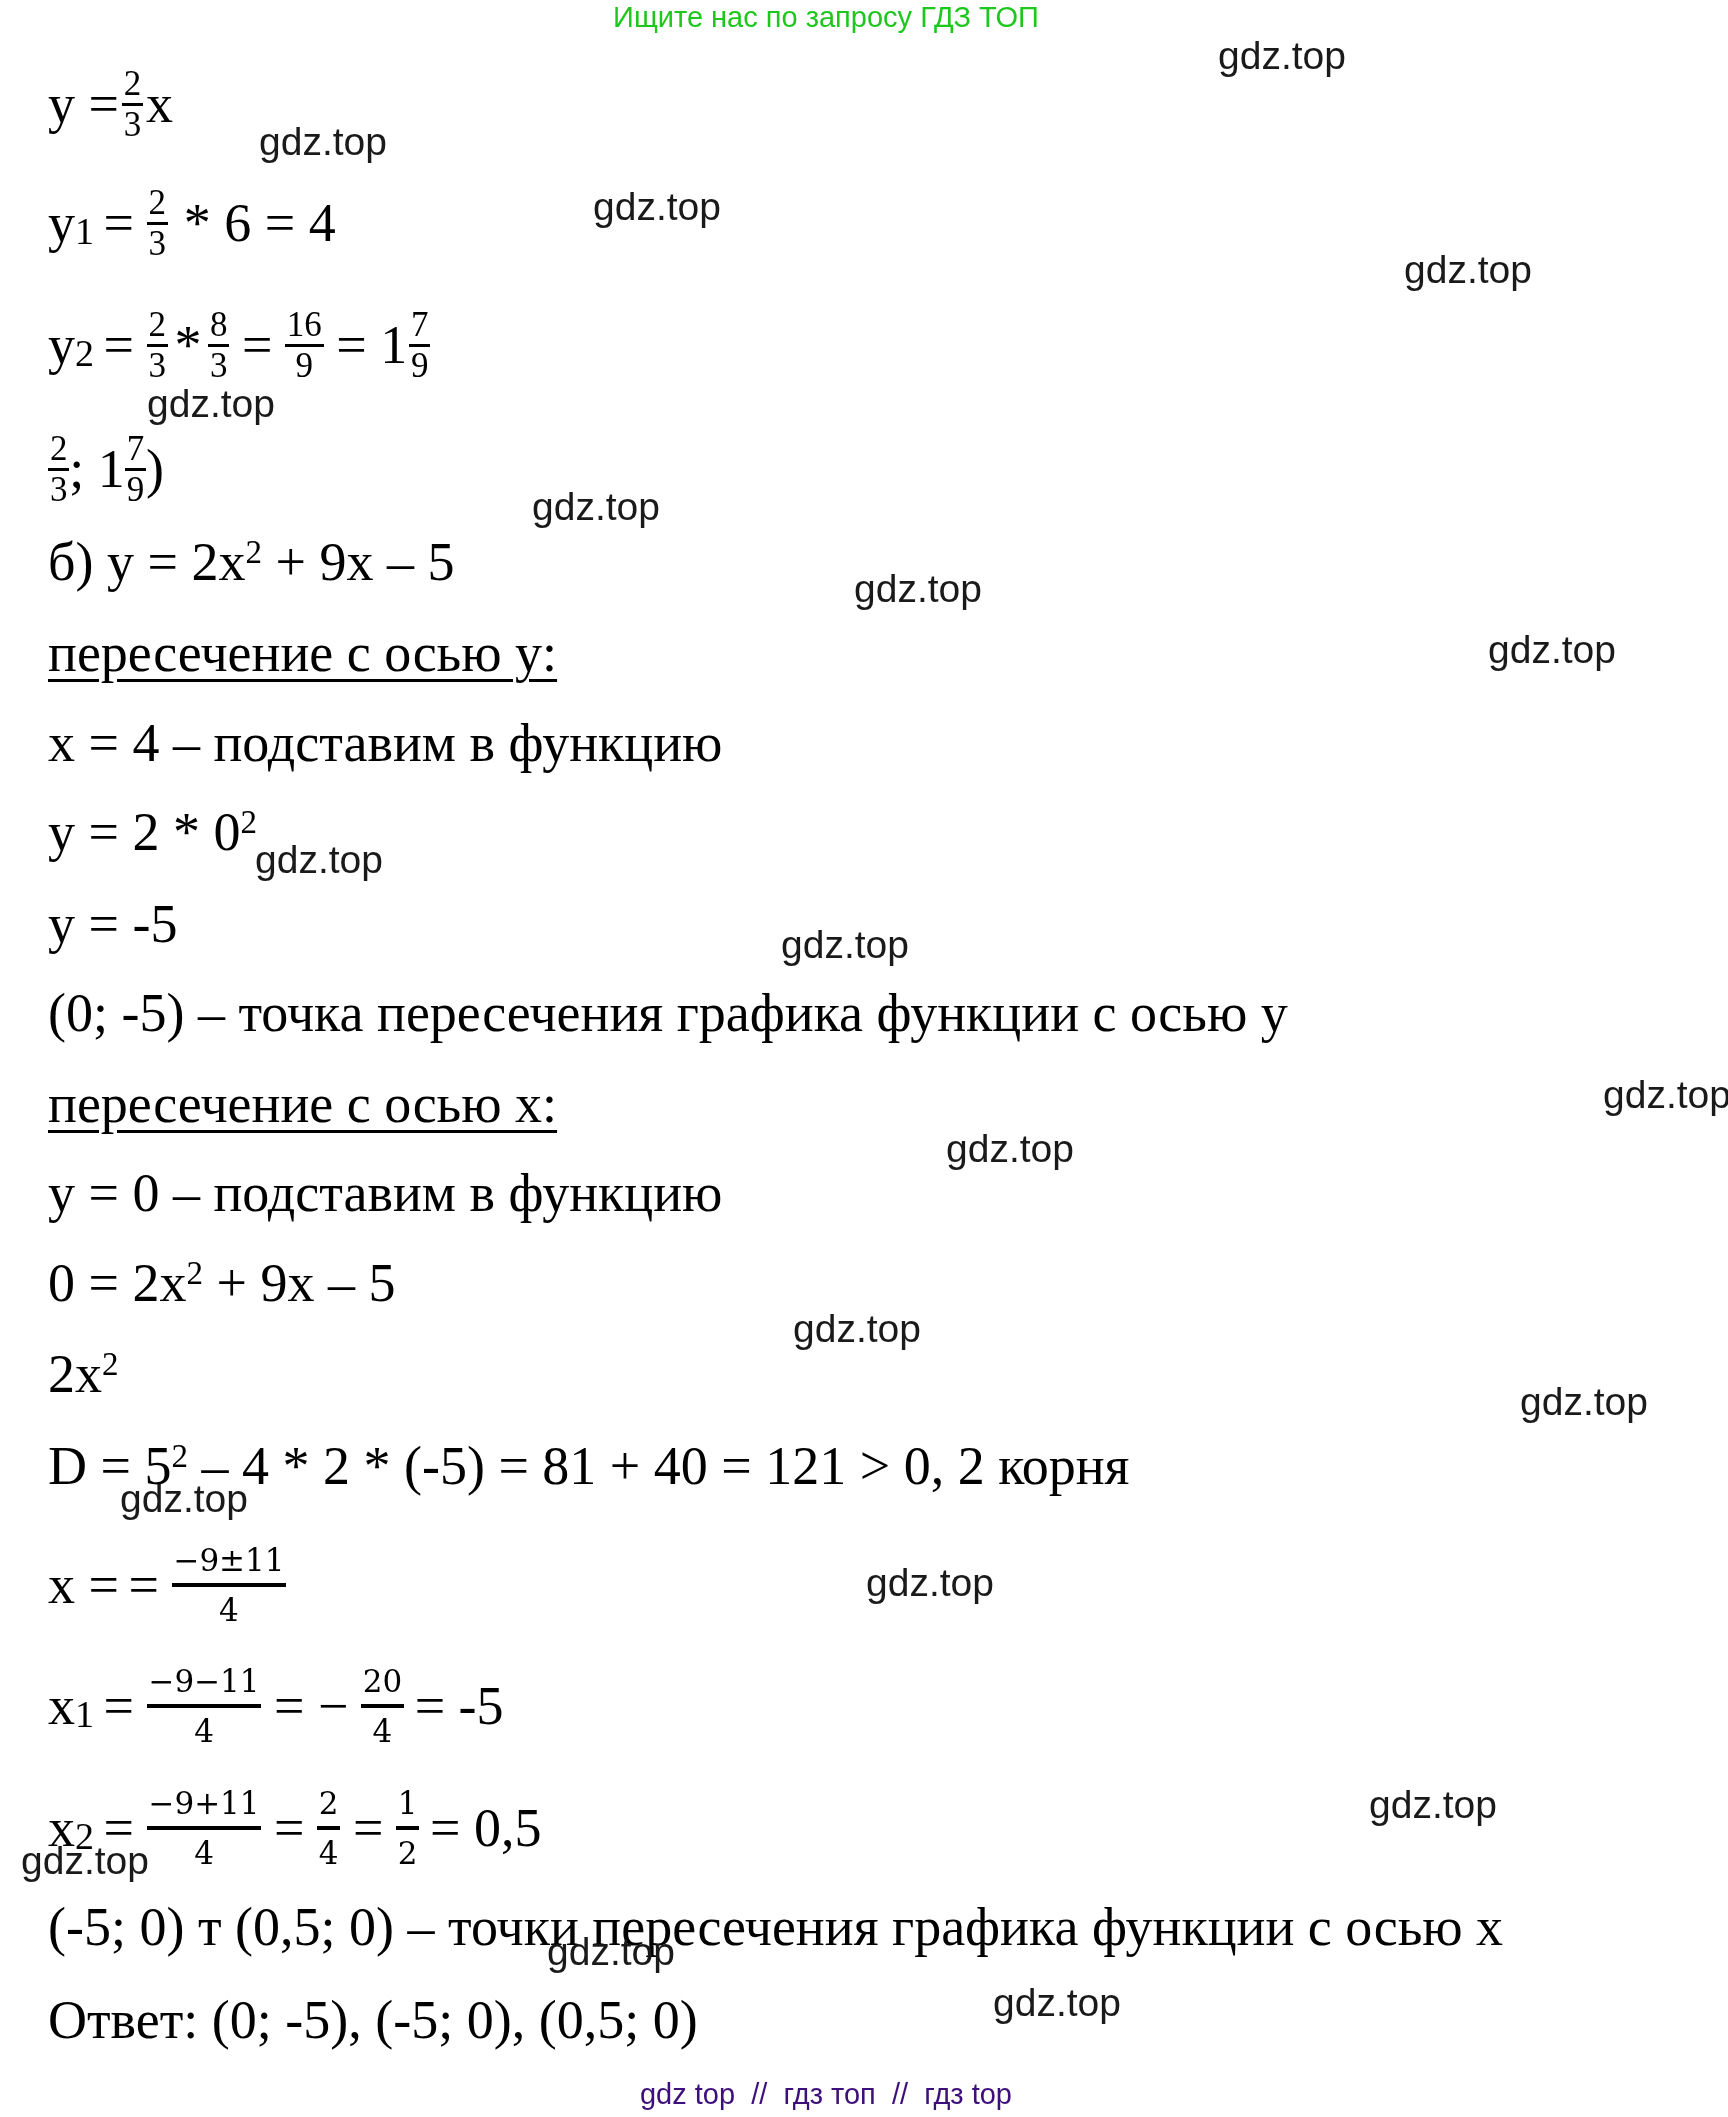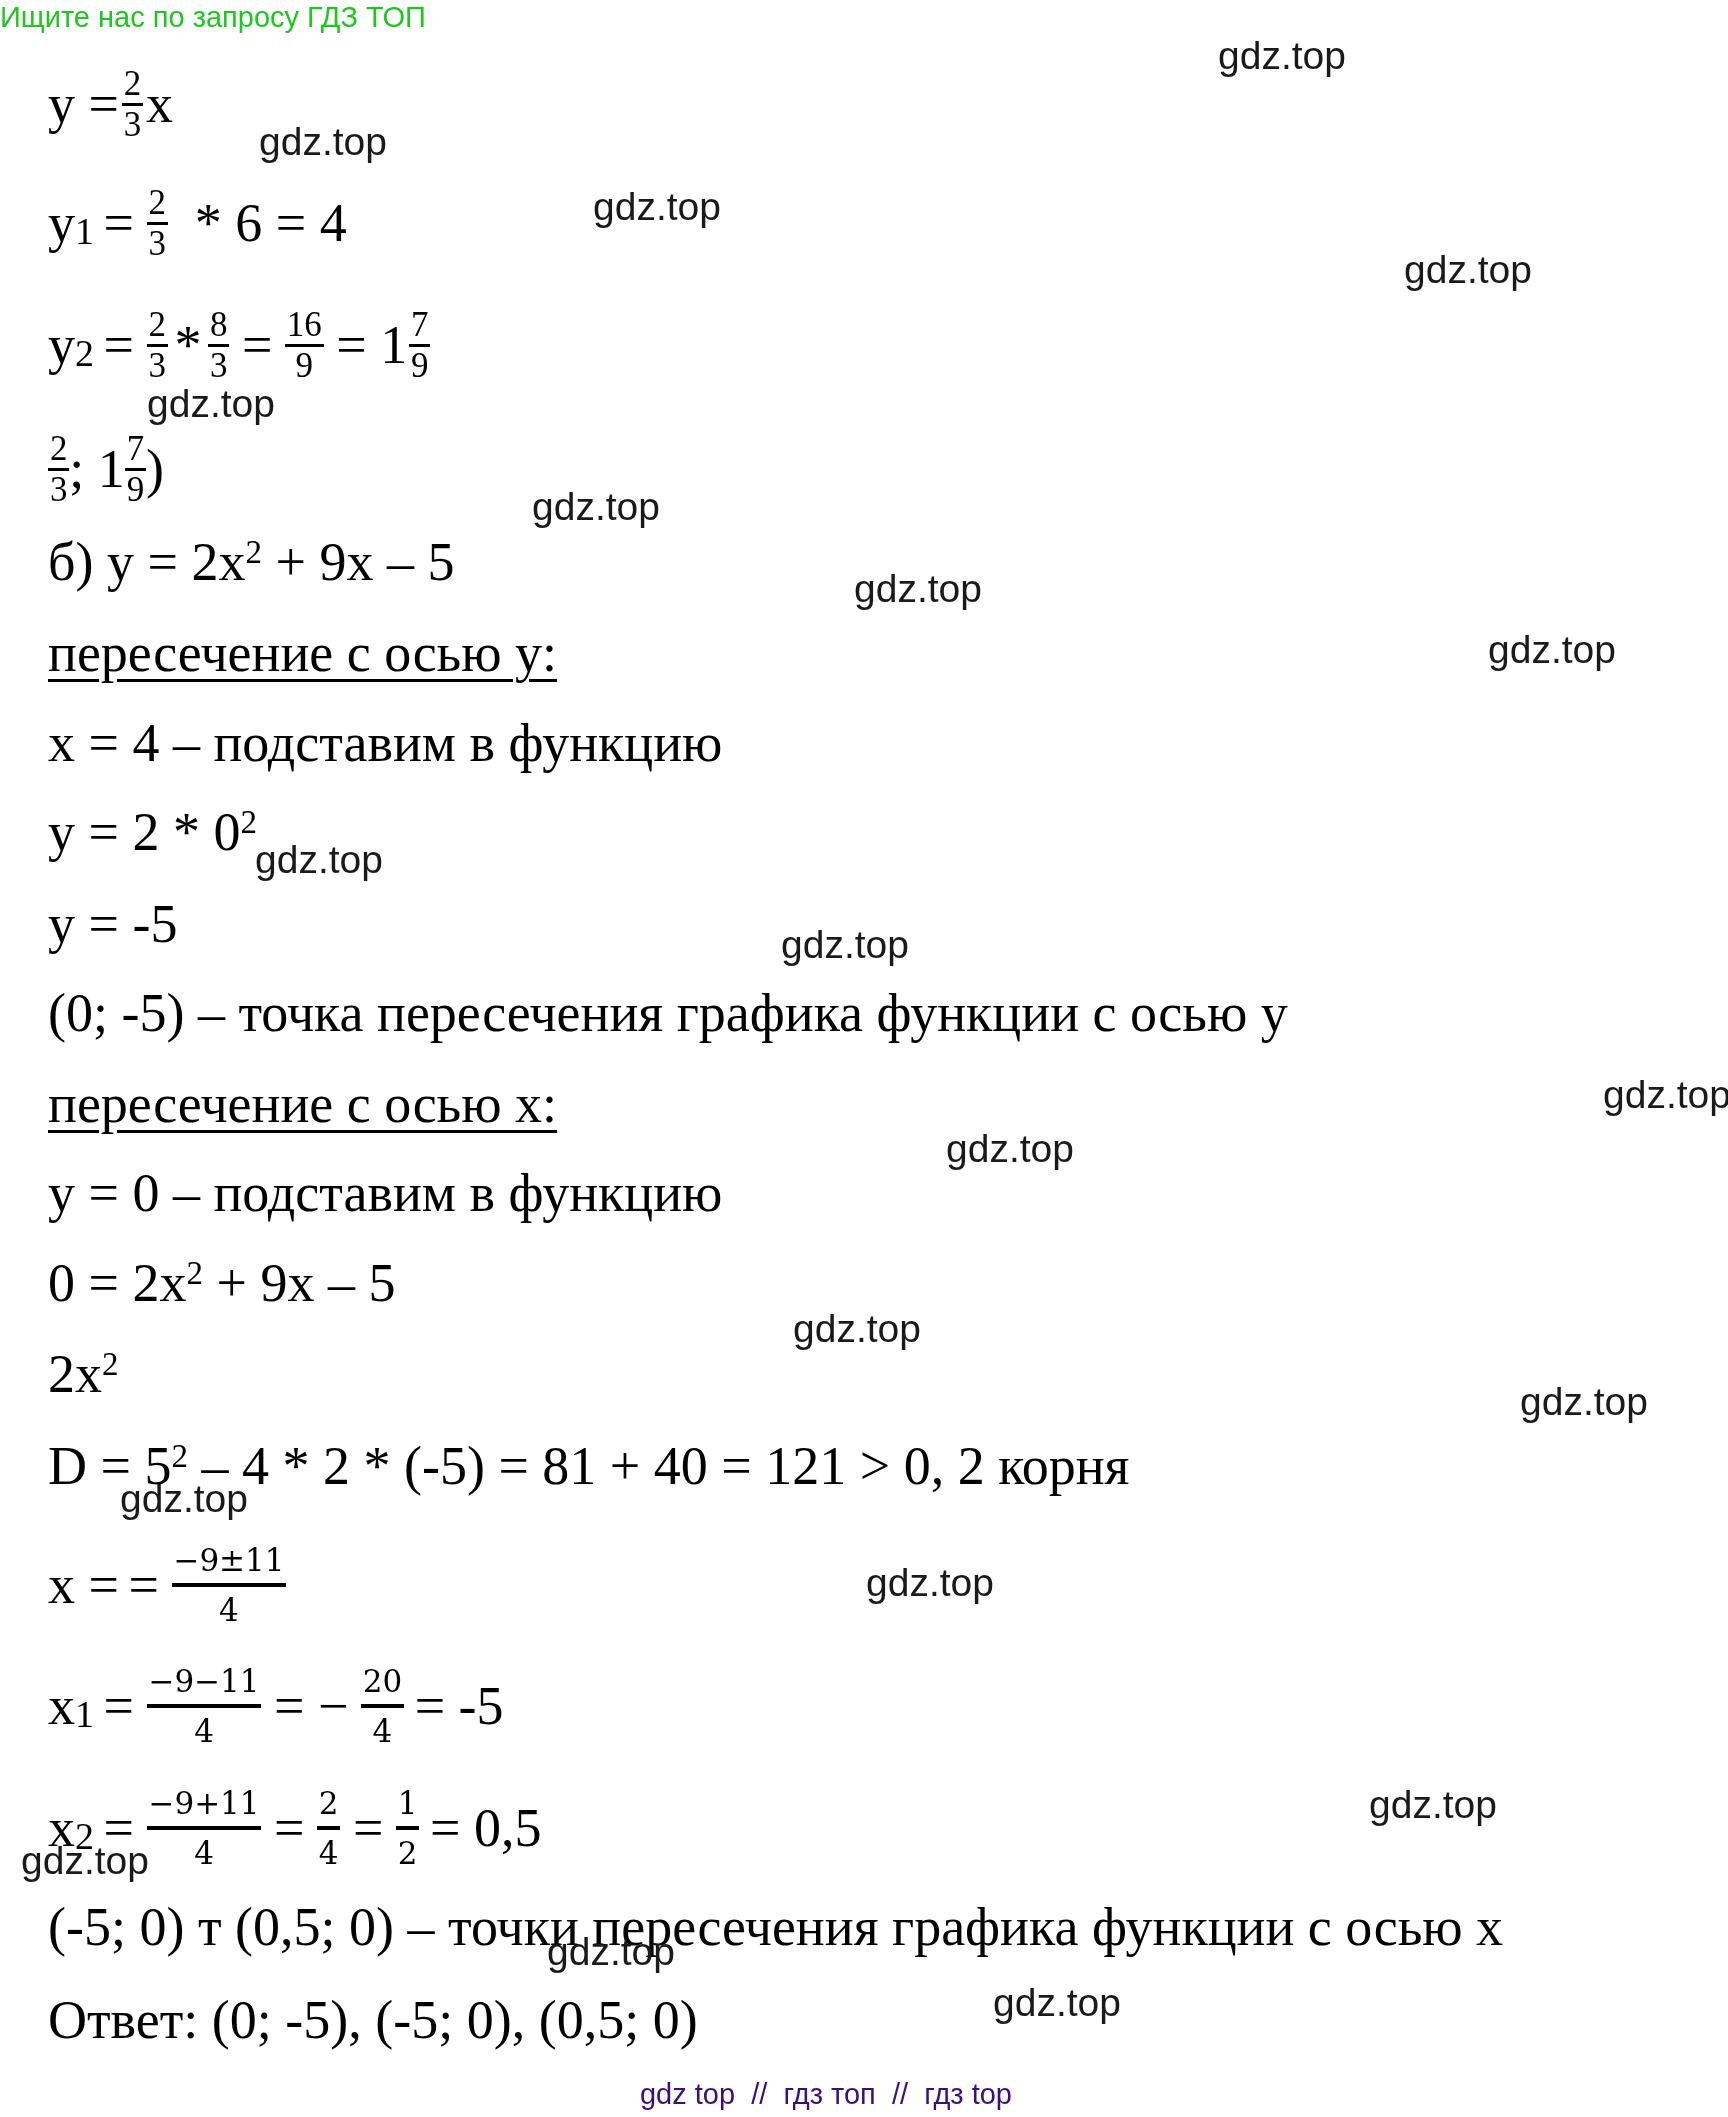--- a/index.html
+++ b/index.html
@@ -1,17 +1,17 @@
 <!DOCTYPE html>
 <html><head>
 <meta charset="utf-8">
 <style>
   html, body { margin: 0; padding: 0; background: #ffffff; }
   body { width: 1728px; height: 2117px; position: relative; overflow: hidden; }
-  .hdr { position: absolute; left: 0; width: 1652px; top: 0; 
+  .hdr { position: absolute; left: 0; width: 1652px; top: 0; text-align: center;
          font-family: "Liberation Sans", sans-serif; font-size: 29px; line-height: 35px; }
   .ftr { position: absolute; left: 0; width: 1652px; top: 2077px; text-align: center;
          font-family: "Liberation Sans", sans-serif; font-size: 29px; line-height: 35px; white-space: pre; }
   .ln { position: absolute; left: 48px; font-family: "Liberation Serif", serif; font-size: 54px;
         line-height: 58px; color: #000; white-space: nowrap; display: flex; align-items: center; }
   .ln sup { font-size: 33px; position: relative; top: -9.6px; vertical-align: baseline; line-height: 0; }
   .ln sub { font-size: 38px; position: relative; top: 7.7px; vertical-align: baseline; line-height: 0; }
   .u { text-decoration: underline; text-decoration-thickness: 2.9px; text-underline-offset: 7.7px; }
   .fr { display: inline-flex; flex-direction: column; align-items: center; margin: 0 2.9px; vertical-align: middle; }
   .fr .n, .fr .d { font-size: 35px; line-height: 38px; padding: 0 1.9px; }
@@ -39,21 +39,21 @@
 
 <div class="ln" style="top:184px">
   <span>y</span>
     <sub>1</sub>
   <span class="op">=</span>
   <span class="fr">
       <span class="n">2</span>
       <span class="bar"></span>
       <span class="d">3</span>
     </span>
-  <span style="margin-left:24px">* 6 = 4</span>
+  <span style="margin-left:13px">* 6 = 4</span>
 </div>
 
 <div class="ln" style="top:306px">
   <span>y</span>
     <sub>2</sub>
   <span class="op">=</span>
   <span class="fr">
       <span class="n">2</span>
       <span class="bar"></span>
       <span class="d">3</span>

